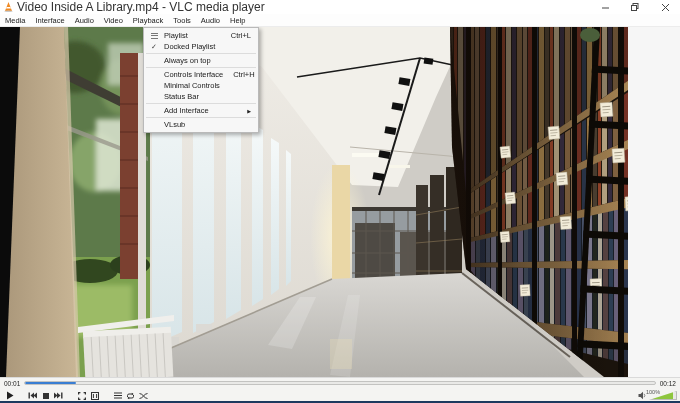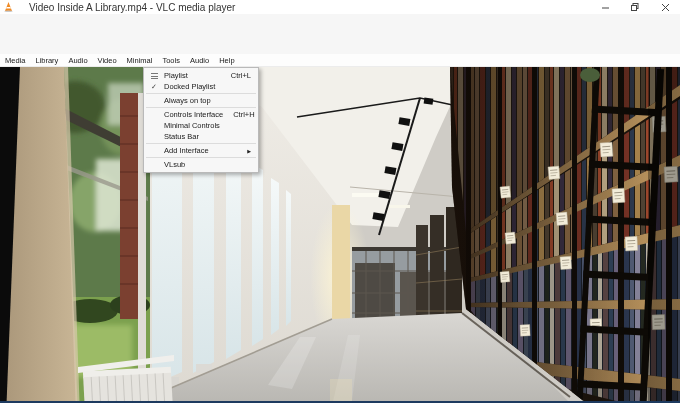--- a/index.html
+++ b/index.html
@@ -3,30 +3,30 @@
 <meta charset="utf-8">
 <style>
   :root{ --accent:#3a7ed2; --volume_green:#8ec63f; }
   *{box-sizing:border-box; margin:0; padding:0;}
   body{ font-family:"Liberation Sans", sans-serif; background:#555; }
   .window{ width:680px; height:403px; background:#f6f6f6; position:relative; overflow:hidden;
            border-bottom:2px solid #1d3a5f; }
   
   .titlebar{ height:14px; background:#ffffff; display:flex; align-items:center; padding-left:4px; }
   .vlc-cone{ width:9px; height:10px; margin-right:4px; flex:0 0 auto; }
-  .title-text{ font-size:10px; color:#333; white-space:nowrap;margin-left:12px; }
+  .title-text{ font-size:12px; color:#333; white-space:nowrap; }
   .win-btns{ margin-left:auto; display:flex; height:14px; }
   .win-btn{ width:30px; height:14px; display:flex; align-items:center; justify-content:center; }
   .win-btn svg{ display:block; }
   
   .menubar{ height:13px; background:#fdfdfd; display:flex; align-items:stretch;
-            font-size:7.5px; color:#1a1a1a; border-bottom:1px solid #ececec;margin-top:40px; }
+            font-size:7.5px; color:#1a1a1a; border-bottom:1px solid #ececec; }
   .menubar .mitem{ padding:0 5px; display:flex; align-items:center; }
   
-  .video{ position:relative; width:680px; height:350px; background:#b91c1c; overflow:hidden; }
+  .video{ position:relative; width:628px; height:350px; background:#b91c1c; overflow:hidden; }
   .video svg{ display:block; }
   
   .dropdown{ position:absolute; left:143px; top:27px; width:116px; background:#f7f7f7;
              border:1px solid #b9b9b9; box-shadow:2px 2px 4px rgba(0,0,0,.3);
              padding:2px 0; z-index:20; font-size:7.5px; color:#1a1a1a; }
   .drow{ height:11px; display:flex; align-items:center; padding:0 7px 0 20px; position:relative; white-space:nowrap; }
   .drow .gutter{ position:absolute; left:4px; top:0; width:12px; height:11px;
                  display:flex; align-items:center; justify-content:center; font-size:7px; color:#444; }
   .drow .shortcut{ margin-left:auto; padding-left:10px; color:#1a1a1a; }
   .drow .subarrow{ margin-left:auto; font-size:5px; color:#222; }
@@ -80,24 +80,24 @@
         <svg width="7" height="7" viewBox="0 0 7 7">
           <line x1="0" y1="0" x2="7" y2="7" stroke="#444" stroke-width="1"></line>
           <line x1="7" y1="0" x2="0" y2="7" stroke="#444" stroke-width="1"></line>
         </svg>
       </div>
     </div>
   </div>
 
   <div class="menubar">
     <div class="mitem">Media</div>
-    <div class="mitem">Library</div>
+    <div class="mitem">Interface</div>
     <div class="mitem">Audio</div>
     <div class="mitem">Video</div>
-    <div class="mitem">Minimal</div>
+    <div class="mitem">Playback</div>
     <div class="mitem">Tools</div>
     <div class="mitem">Audio</div>
     <div class="mitem">Help</div>
   </div>
 
   <div class="video">
     <svg width="680" height="350" viewBox="0 0 680 350">
       <defs>
         <linearGradient id="wallGrad" x1="0" y1="0" x2="0" y2="1">
           <stop offset="0" stop-color="#f0ede7"></stop>

